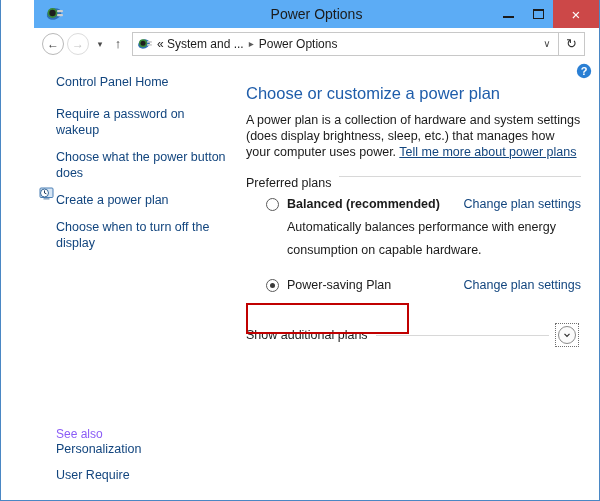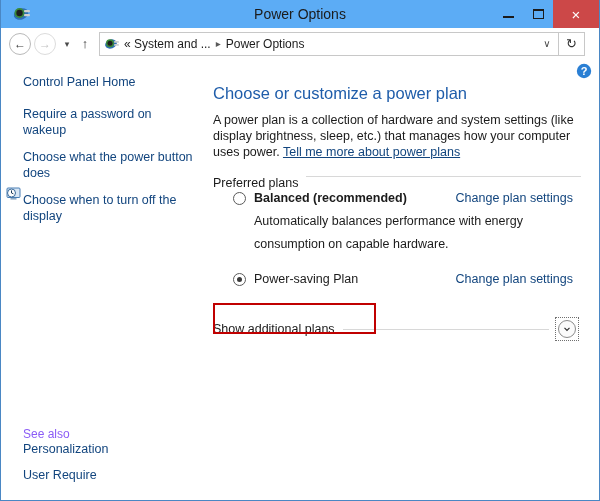--- a/index.html
+++ b/index.html
@@ -8,20 +8,21 @@
     font-family: "Liberation Sans", sans-serif;
     background: #ffffff;
     overflow: hidden;
   }
   .window {
     position: relative;
     width: 600px; height: 501px;
     background: #ffffff;
     border: 1px solid #4a87c4;
     border-top: none;
+    padding-left: 33px;
   }
 
   
   .titlebar {
     position: relative;
     height: 28px;
     background: #5cacf5;
     display: flex;
     align-items: center;
   }
@@ -228,21 +229,21 @@
   }
   .group-rule {
     flex: 1 1 auto;
     height: 1px;
     background: #d8d8d8;
   }
 
   .plan-row {
     display: flex;
     align-items: flex-start;
-    margin-top: 1px;
+    margin-top: 7px;
     position: relative;
   }
   .radio {
     width: 13px; height: 13px;
     border-radius: 50%;
     border: 1px solid #5a5a5a;
     background: #ffffff;
     flex: 0 0 auto;
     margin: 1px 8px 0 20px;
     position: relative;
@@ -258,21 +259,21 @@
   }
   .plan-name {
     font-size: 12.5px;
     color: #1b1b1b;
     line-height: 15px;
     cursor: pointer;
   }
   .plan-name.bold { font-weight: bold; }
   .plan-link {
     position: absolute;
-    right: 8px; top: 0;
+    right: 0; top: 0;
     font-size: 12.5px;
     color: #12457e;
     cursor: pointer;
     white-space: nowrap;
   }
   .plan-desc {
     font-size: 12.5px;
     color: #1b1b1b;
     line-height: 23px;
     margin: 4px 0 0 41px;
@@ -381,20 +382,21 @@
   </div>
 
   <div class="body">
 
     <div class="sidebar">
       <span class="side-link side-home">Control Panel Home</span>
 
       <div class="side-group">
         <span class="side-link">Require a password on wakeup</span>
         <span class="side-link">Choose what the power button does</span>
+        <span class="side-link">Create a power plan</span>
         <span class="side-link">Choose when to turn off the display</span>
       </div>
 
       <span class="side-icon-clock">
         <svg viewBox="0 0 16 16" width="16" height="16">
           <rect x="1" y="2" width="13" height="9.5" rx="1" fill="#d7e6f5" stroke="#4a7fb5" stroke-width="1"></rect>
           <rect x="4.5" y="12" width="6" height="1.6" fill="#8fa9c4"></rect>
           <circle cx="5.5" cy="7" r="4" fill="#ffffff" stroke="#3a6a9a" stroke-width="1"></circle>
           <line x1="5.5" y1="7" x2="5.5" y2="4.4" stroke="#1b3a5c" stroke-width="1"></line>
           <line x1="5.5" y1="7" x2="7.4" y2="7.8" stroke="#1b3a5c" stroke-width="1"></line>
@@ -413,21 +415,21 @@
       <span class="help-icon">
         <svg viewBox="0 0 16 16" width="16" height="16">
           <circle cx="8" cy="8" r="7.2" fill="#2a7fd4"></circle>
           <text x="8" y="12" font-size="11" font-family="Liberation Sans, sans-serif" fill="#ffffff" text-anchor="middle" font-weight="bold">?</text>
         </svg>
       </span>
 
       <h1 class="page-title">Choose or customize a power plan</h1>
 
       <p class="page-desc">
-        <span>A power plan is a collection of hardware and system settings (like display brightness, sleep, etc.) that manages how your computer uses power. </span><span class="inline-link">Tell me more about power plans</span>
+        <span>A power plan is a collection of hardware and system settings (does display brightness, sleep, etc.) that manages how your computer uses power. </span><span class="inline-link">Tell me more about power plans</span>
       </p>
 
       <div class="group-header">
         <span class="group-header-label">Preferred plans</span>
         <span class="group-rule"></span>
       </div>
 
       <div class="plan-row">
         <span class="radio"></span>
         <span class="plan-name bold">Balanced (recommended)</span>

